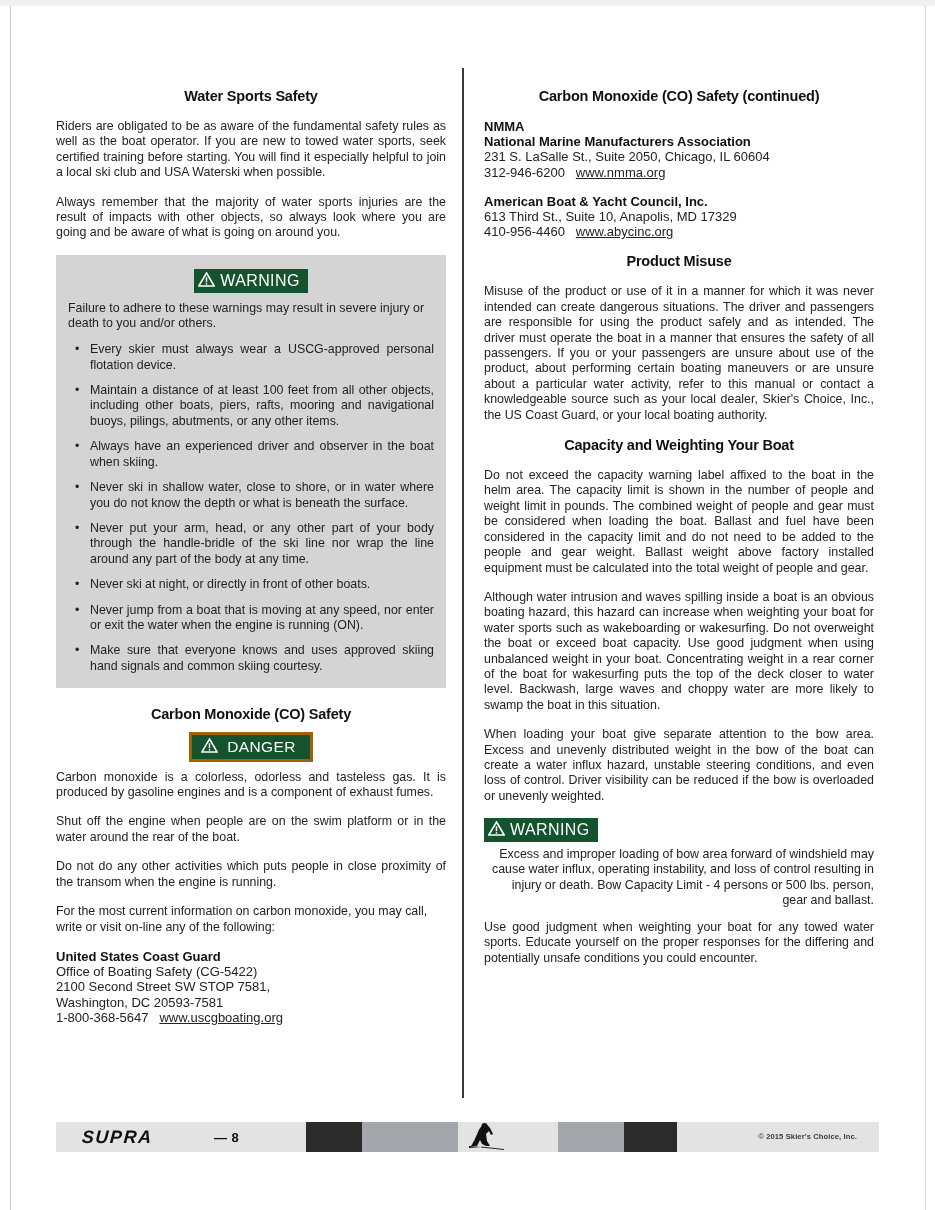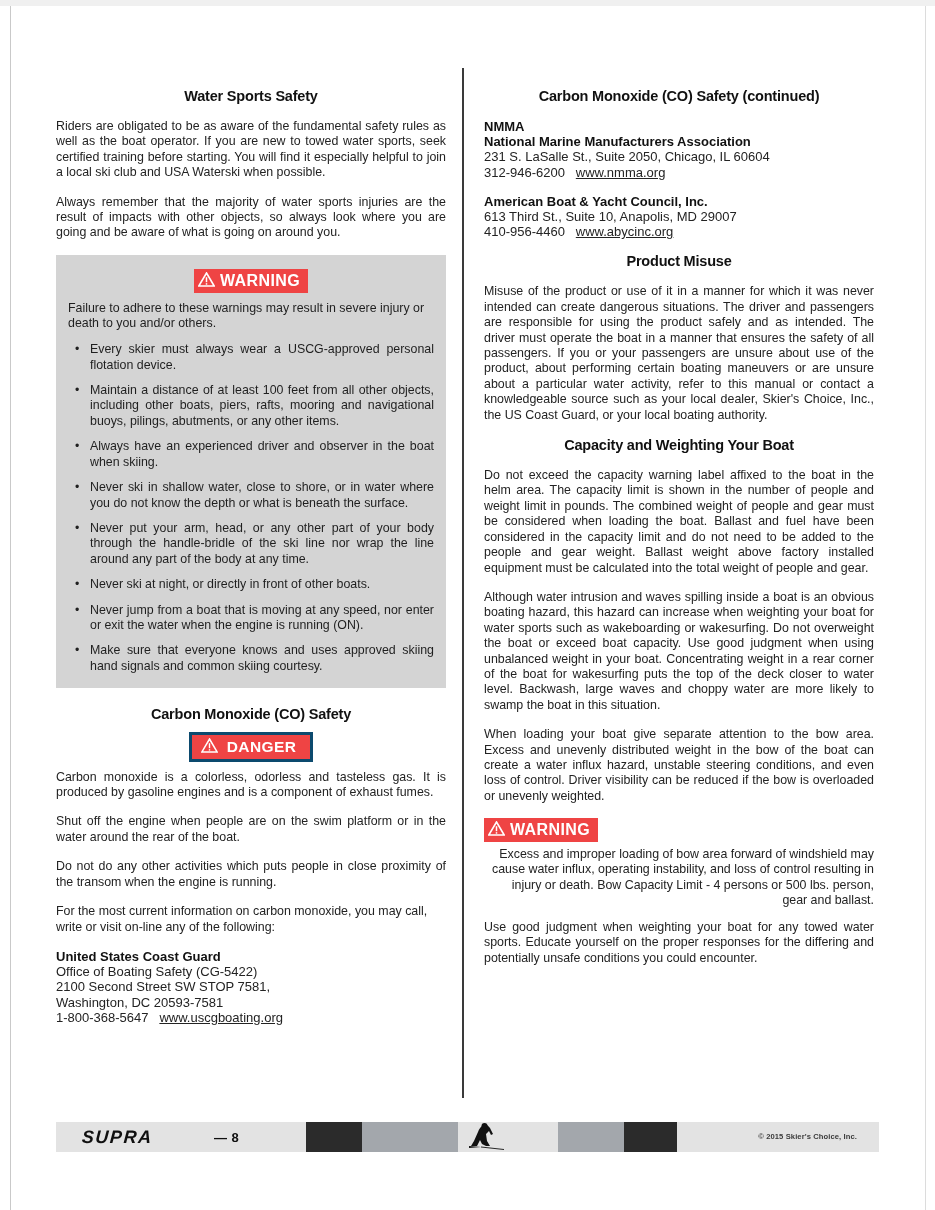--- a/index.html
+++ b/index.html
@@ -107,37 +107,37 @@
   .url {
     text-decoration: underline;
     color: #232323;
   }
 
   
   .badge {
     display: inline-flex;
     align-items: center;
     gap: 5px;
-    background: #ef4444;
+    background: #14532d;
     color: #ffffff;
-    font-weight: bold;
+    font-weight: normal;
     letter-spacing: 0.4px;
     padding: 3px 9px 3px 5px;
     line-height: 1;
     text-align: right;
   }
   .badge .tri { display: block; }
   .badge-wrap { text-align: center; margin-bottom: 8px; }
   .badge-wrap.left { text-align: left; }
   .badge.warning { font-size: 16px; padding: 3px 8px 3px 4px; }
   .badge.danger  {
     font-size: 15.5px;
     padding: 3px 14px 3px 9px;
     gap: 9px;
-    border: 3px solid #0c4a6e;
+    border: 3px solid #a16207;
   }
 
   
   .warn-panel {
     background: #d4d4d4;
     padding: 14px 12px 14px 12px;
     margin: 0 0 18px 0;
   }
   .warn-panel .intro {
     font-size: 12.4px;
@@ -354,21 +354,21 @@
         <span class="line">231 S. LaSalle St., Suite 2050, Chicago, IL 60604</span>
         <span class="line">
           <span>312-946-6200</span>
           &nbsp;
           <span class="url">www.nmma.org</span>
         </span>
       </div>
 
       <div class="address-block">
         <span class="line org">American Boat &amp; Yacht Council, Inc.</span>
-        <span class="line">613  Third St., Suite 10, Anapolis, MD  29007</span>
+        <span class="line">613  Third St., Suite 10, Anapolis, MD  17329</span>
         <span class="line">
           <span>410-956-4460</span>
           &nbsp;
           <span class="url">www.abycinc.org</span>
         </span>
       </div>
 
       <h2 class="section-title">Product Misuse</h2>
 
       <p class="body-text">Misuse of the product or use of it in a manner for which it was never intended can create dangerous situations. The driver and passengers are responsible for using the product safely and as intended. The driver must operate the boat in a manner that ensures the safety of all passengers. If you or your passengers are unsure about use of the product, about performing certain boating maneuvers or are unsure about a particular water activity, refer to this manual or contact a knowledgeable source such as your local dealer, Skier's Choice, Inc., the US Coast Guard, or your local boating authority.</p>

